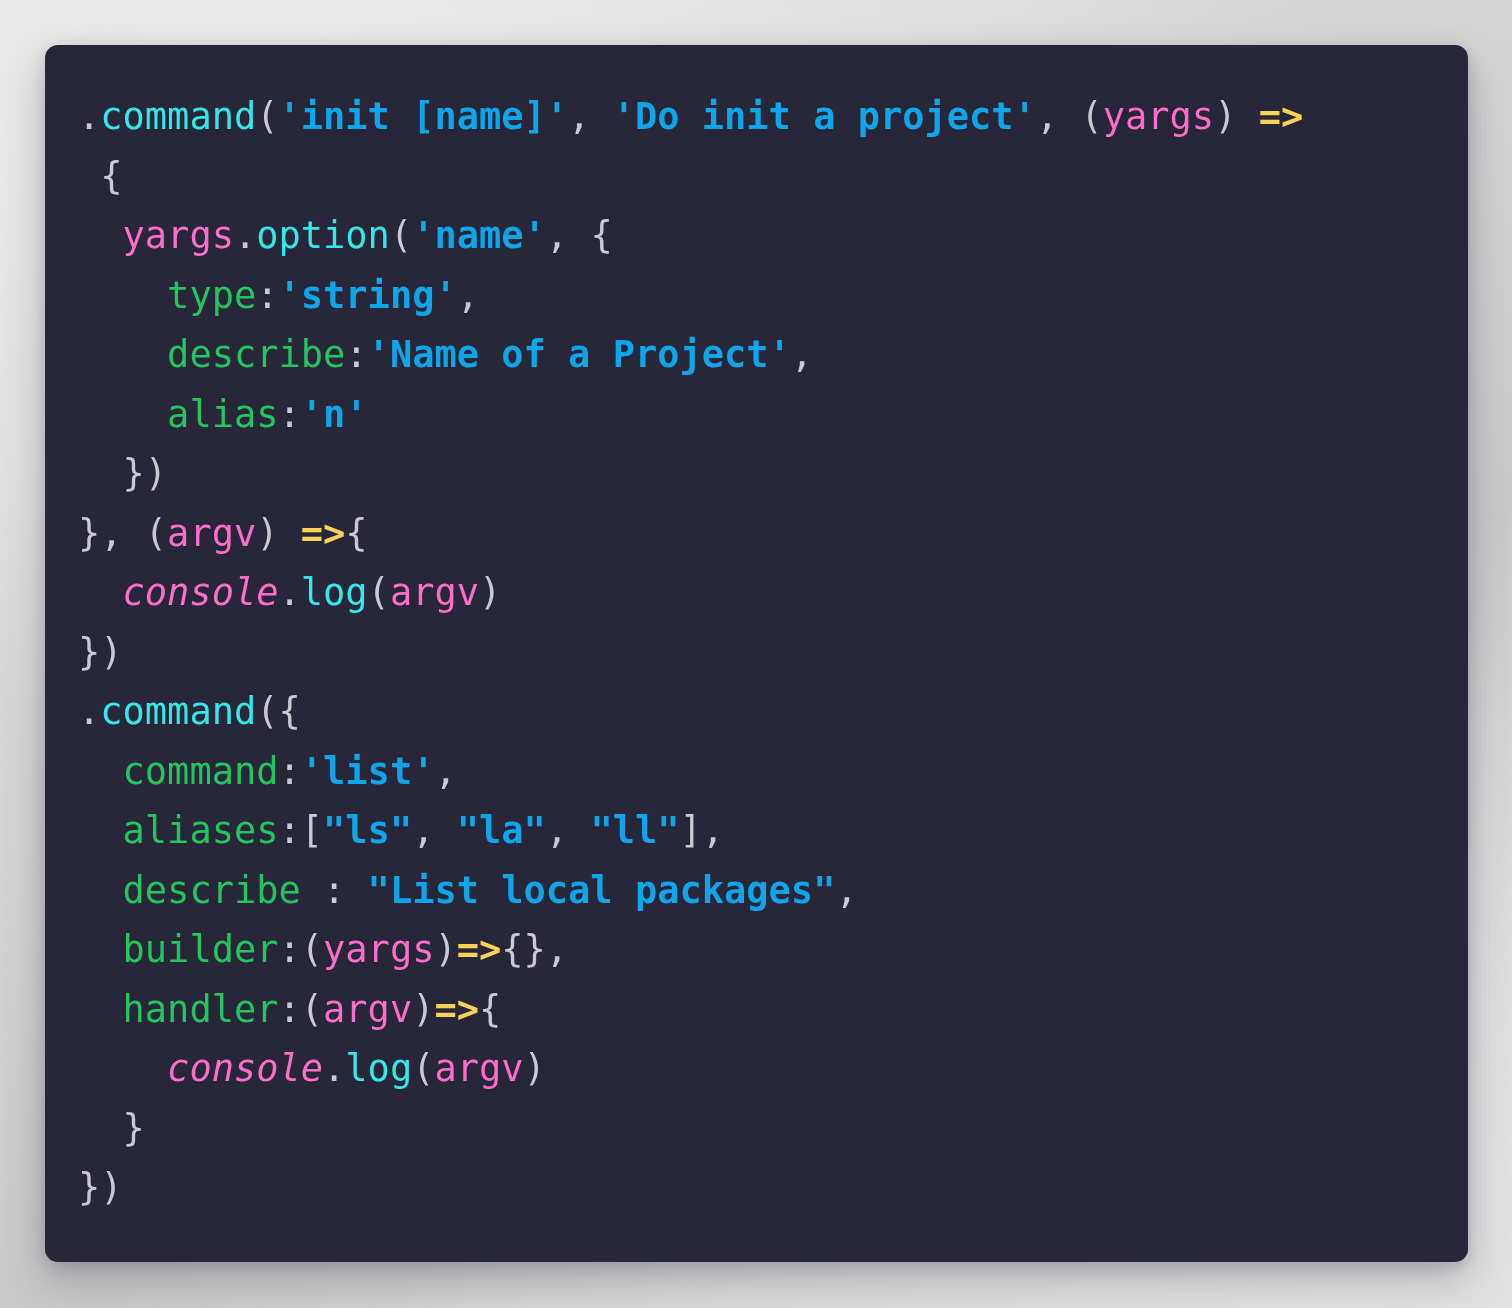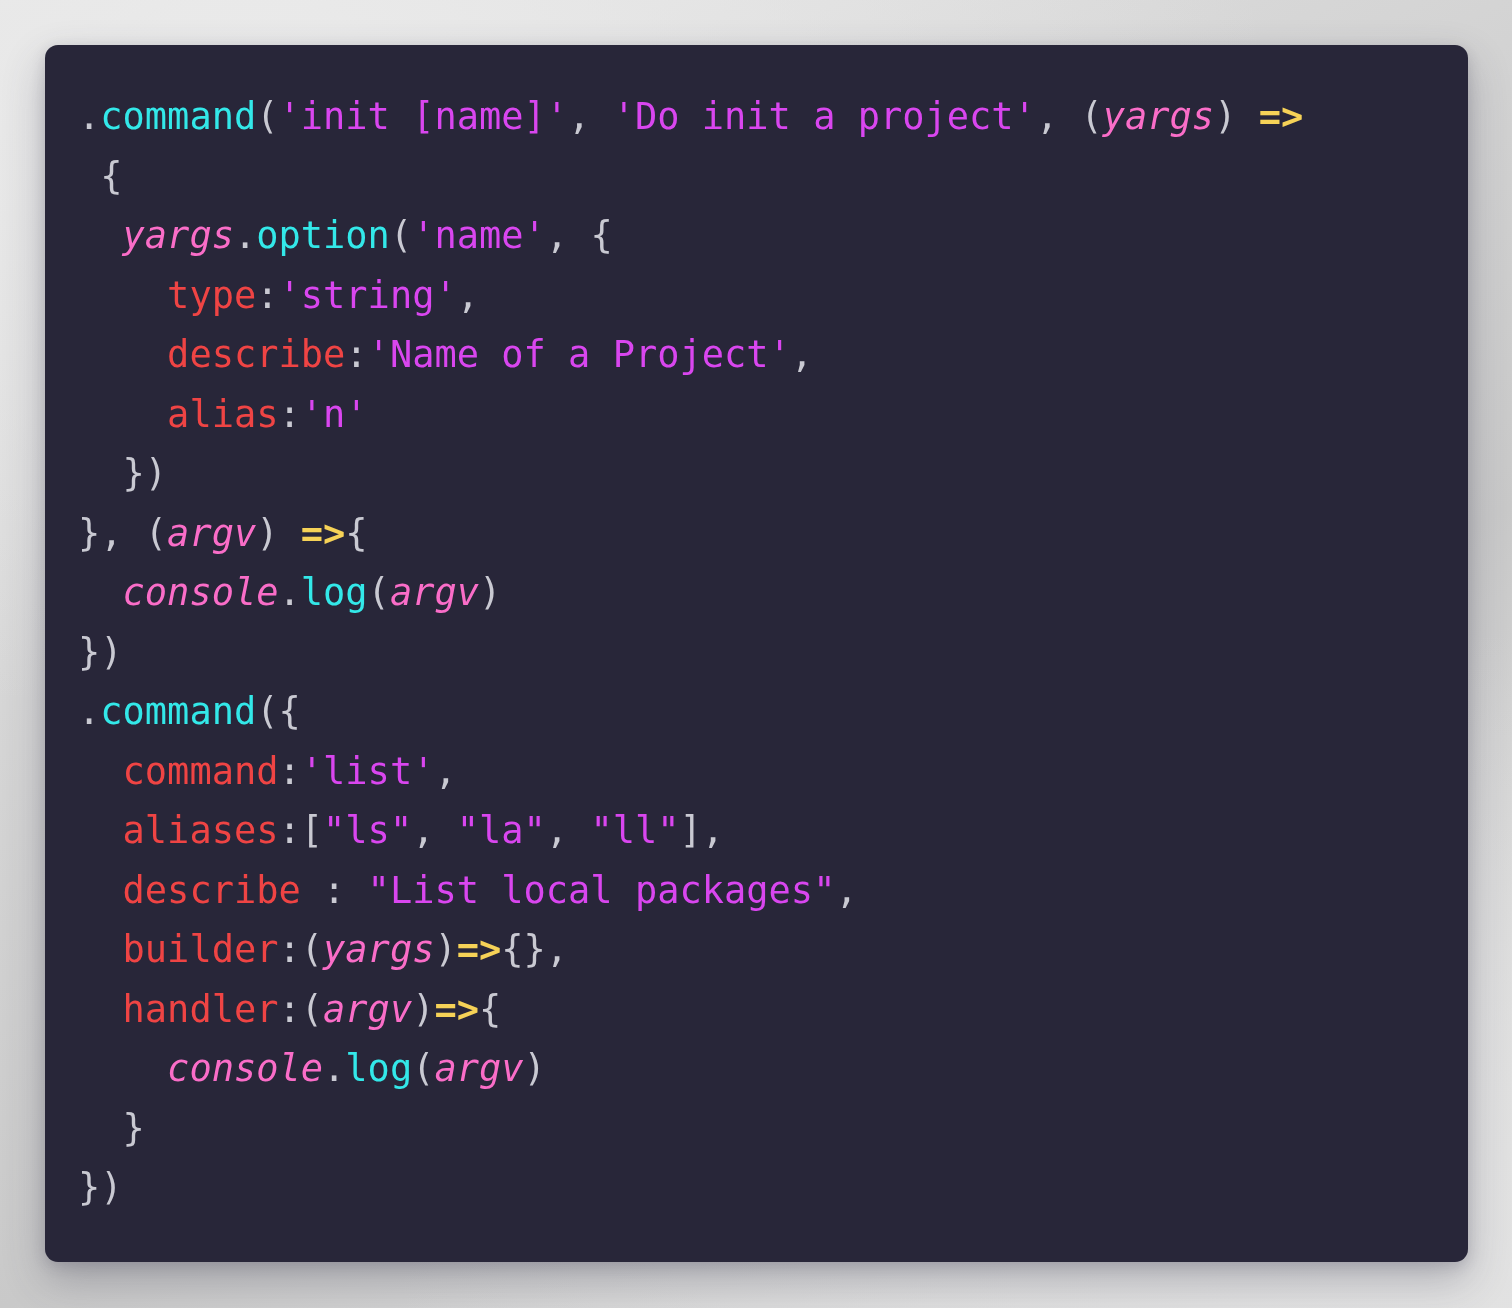--- a/index.html
+++ b/index.html
@@ -49,23 +49,23 @@
     white-space: pre;
     tab-size: 2;
   }
   .code-line {
     padding-left: 33px;
     white-space: pre;
     min-height: 59.5px;
   }
   
   .t-fn      { color: #33e8e9; }
-  .t-key     { color: #ef4444; }
-  .t-str     { color: #d946ef; }
-  .t-var     { color: #fa6dc8; font-style: italic; }
+  .t-key     { color: #22c55e; }
+  .t-str     { color: #0ea5e9; font-weight: bold; }
+  .t-var     { color: #fa6dc8; }
   .t-obj     { color: #fa6dc8; font-style: italic; }
   .t-arrow   { color: #f6d257; font-weight: bold; }
   .t-punc    { color: #c9c9d2; }
   .t-plain   { color: #e8e8ee; }
 </style>
 </head>
 <body>
 
 <div id="canvas">
   <div id="code-card">

